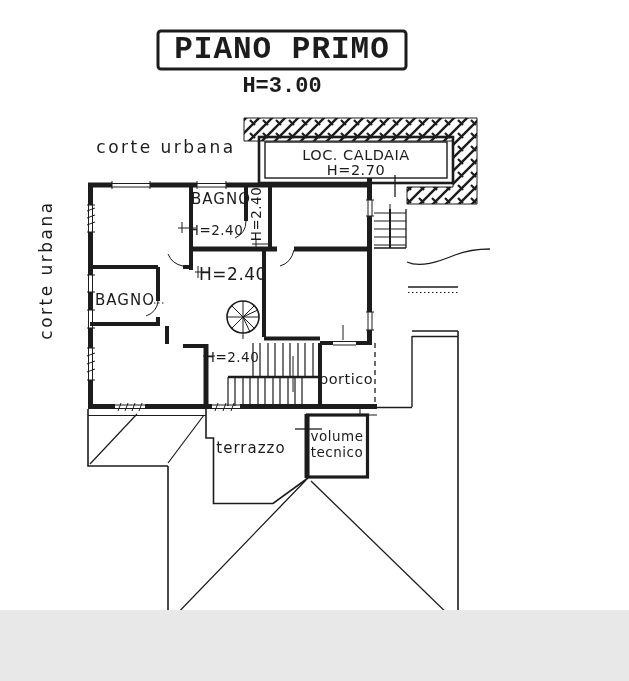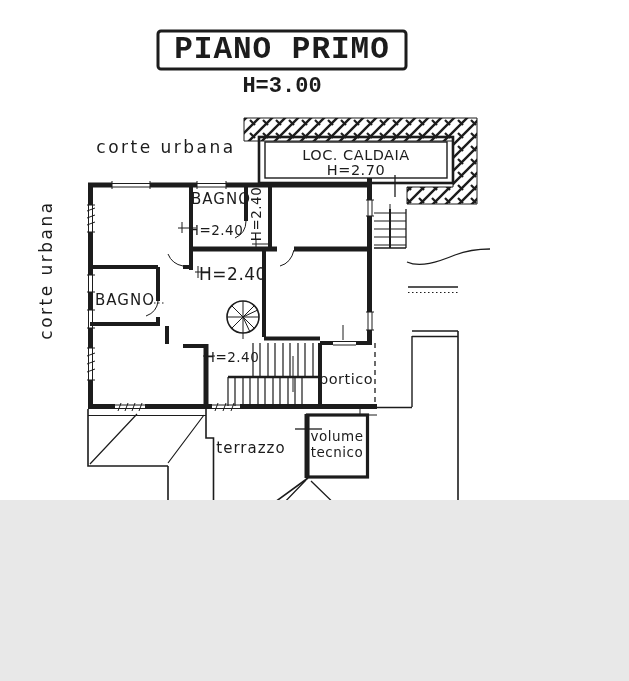--- a/index.html
+++ b/index.html
@@ -1,16 +1,16 @@
 <!DOCTYPE html>
 <html><head>
 <meta charset="utf-8">
 <style>
   html,body{margin:0;padding:0;background:#e8e8e8;}
-  .page{width:629px;height:500px;background:#ffffff;position:relative;margin:0 auto;
+  .page{width:629px;height:610px;background:#ffffff;position:relative;margin:0 auto;
         font-family:"DejaVu Sans",sans-serif;overflow:hidden;}
   svg{position:absolute;left:0;top:0;}
   .ink{stroke:#1c1c1c;fill:none;}
   .w5{stroke-width:5;stroke-linecap:butt;}
   .w4{stroke-width:4;stroke-linecap:butt;}
   .t{stroke-width:1.3;}
   .t1{stroke-width:1;}
   .dash{stroke-dasharray:5 4;}
   .dot{stroke-dasharray:1.5 2.5;}
   text{fill:#1c1c1c;font-family:"DejaVu Sans",sans-serif;}

